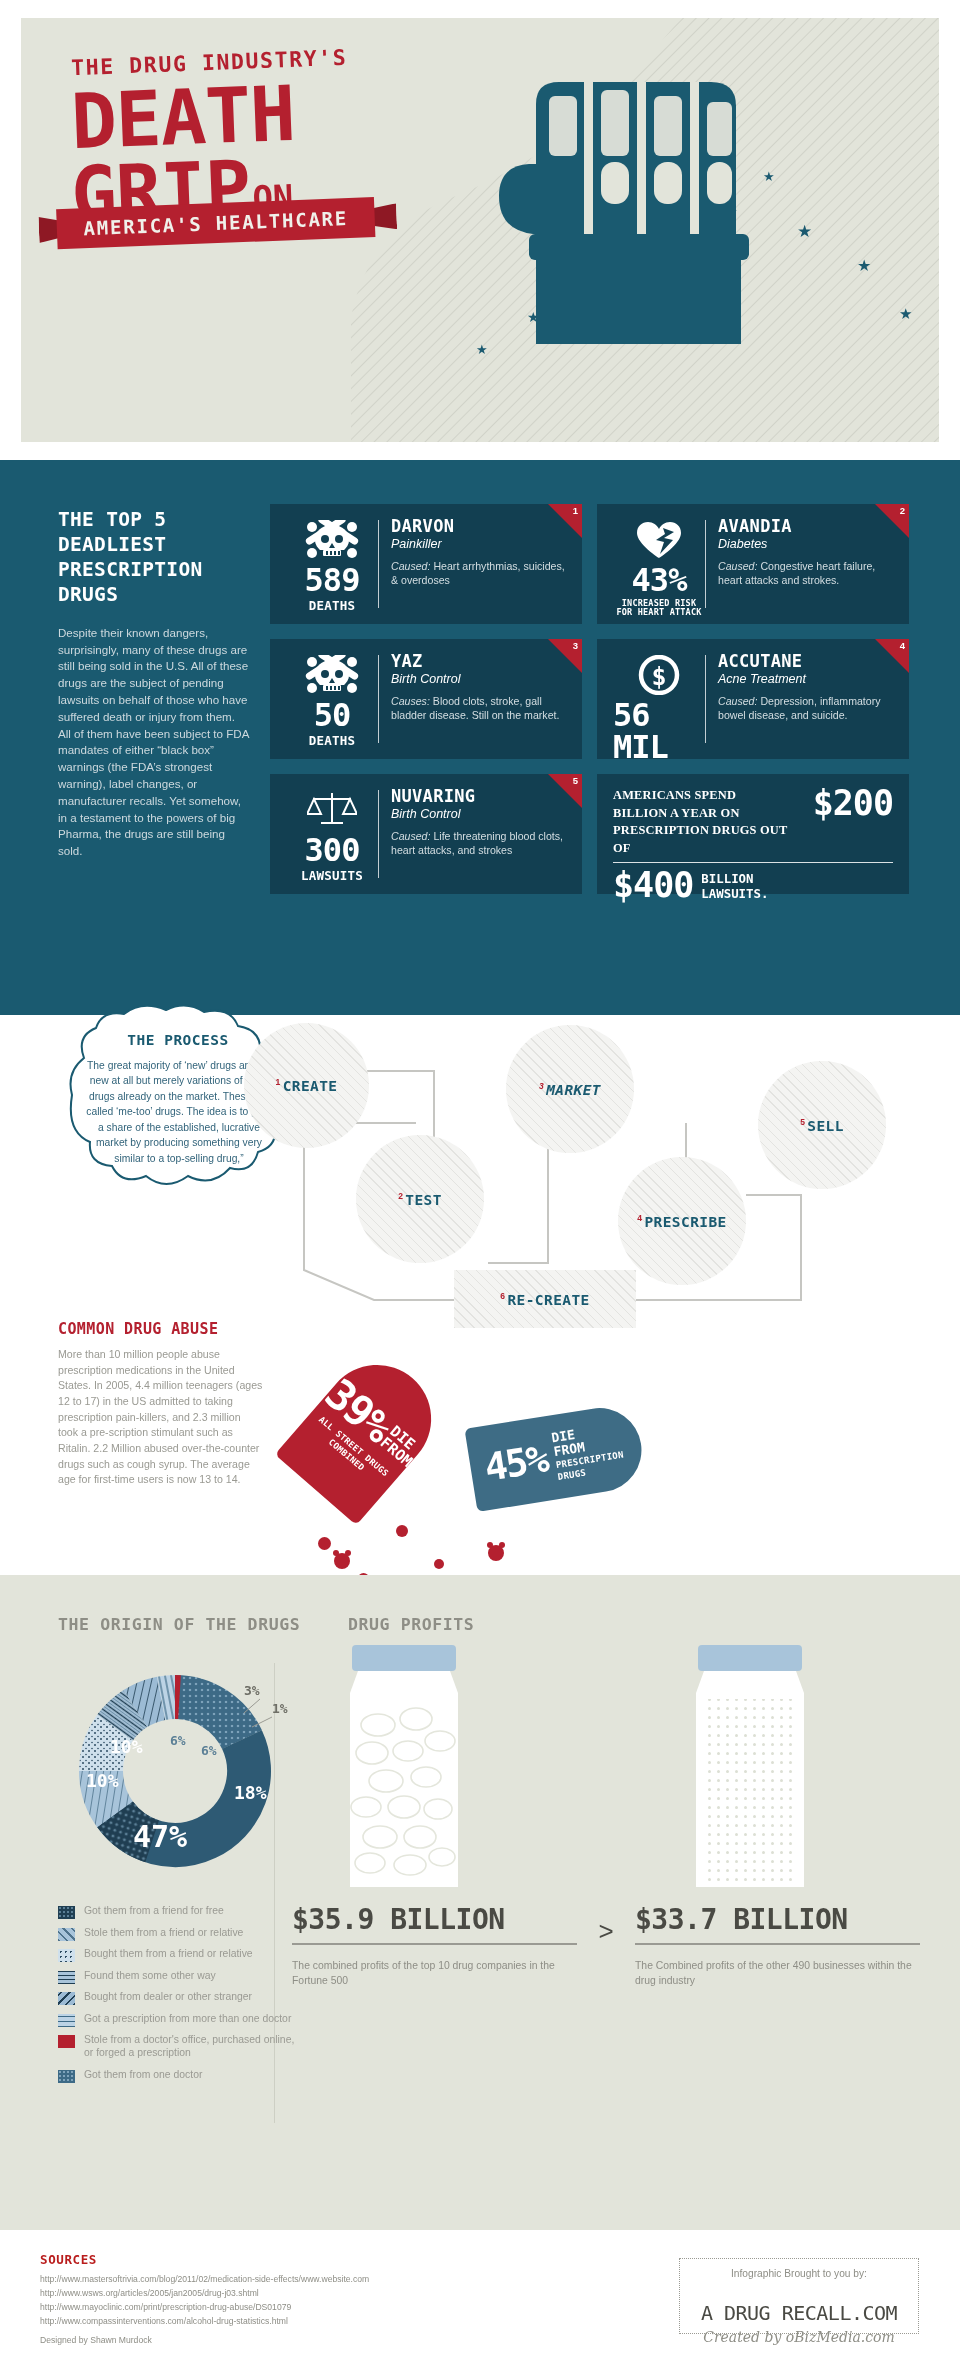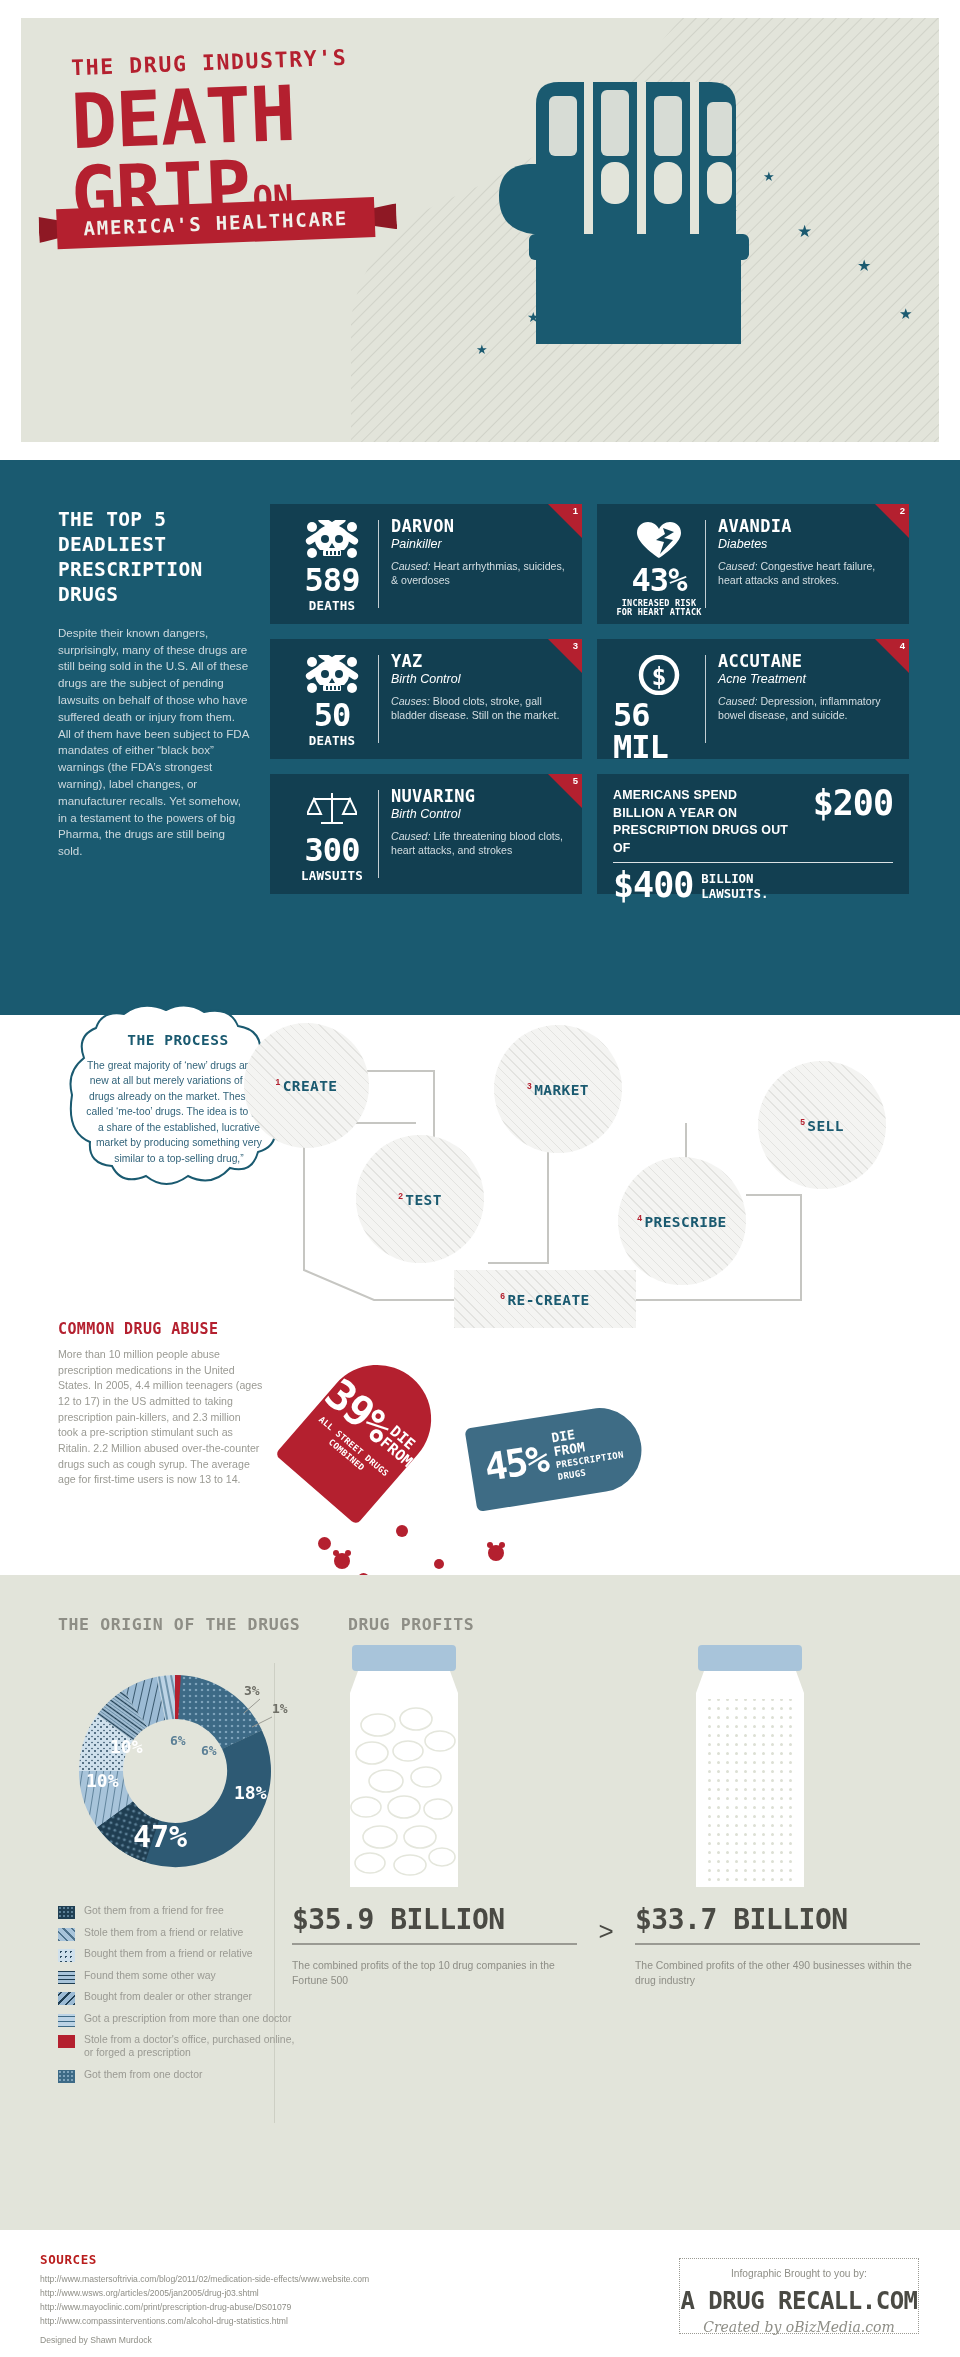--- a/index.html
+++ b/index.html
@@ -115,21 +115,21 @@
   .drug-type { font-size:12.5px; font-style:italic; color:#ffffff; margin-top:2px; }
   .drug-cause { font-size:10.6px; color:#d4dee2; line-height:1.32; margin-top:9px; }
   .drug-cause i { font-style:italic; }
   
   .spend-card {
     position:relative; width:312px; height:120px; background:#123f51;
     padding:13px 16px;
   }
   .spend-top { display:flex; align-items:flex-start; }
   .spend-lines {
-    font-family:Liberation Sans, sans-serif; font-weight:bold;
+    font-family:Liberation Serif, serif; font-weight:bold;
     font-size:12.4px; color:#ffffff; line-height:1.42; letter-spacing:0.2px;
   }
   .spend-200 {
     font-family:"DejaVu Sans Mono", monospace; font-weight:bold;
     font-size:35px; color:#ffffff; line-height:0.95; margin-left:8px; letter-spacing:-1px;
   }
   .spend-rule { height:1px; background:#ffffff; margin:5px 0 6px 0; opacity:.85; }
   .spend-bot { display:flex; align-items:center; gap:8px; }
   .spend-400 {
     font-family:"DejaVu Sans Mono", monospace; font-weight:bold;
@@ -249,22 +249,22 @@
     font-size:12.5px; color:#b91c1c; letter-spacing:0.6px;
   }
   .src-list { position:absolute; left:40px; top:43px; font-size:8.6px; color:#8e8e86; line-height:1.62; }
   .src-by { position:absolute; left:40px; top:105px; font-size:8.6px; color:#8e8e86; }
   .credit {
     position:absolute; left:679px; top:28px; width:240px; height:76px;
     border:1px dotted #9a9a93; text-align:center; padding-top:9px;
   }
   .credit-1 { font-size:10.2px; color:#8e8e86; }
   .credit-2 {
-    font-family:"DejaVu Sans Mono", monospace; font-weight:bold;
-    font-size:24px; color:#4a4a44; letter-spacing:-0.5px; margin-top:8px;
+    font-family:"DejaVu Sans Mono", monospace; font-weight:normal;
+    font-size:20px; color:#4a4a44; letter-spacing:-0.5px; margin-top:22px;
   }
   .credit-3 { font-size:14px; color:#8e8e86; font-style:italic; font-family:"DejaVu Serif", serif; margin-top:4px; }
 </style>
 </head>
 <body>
 
 <div class="hero">
   <div class="hero-inner">
 
     <svg width="918" height="424" style="position:absolute;left:0;top:0">
@@ -574,21 +574,21 @@
     <div class="node" style="left:18px;top:18px;width:125px;height:125px;">
       <div class="node-label">
         <sup class="node-num">1</sup><span>CREATE</span>
       </div>
     </div>
     <div class="node" style="left:130px;top:130px;width:128px;height:128px;">
       <div class="node-label">
         <sup class="node-num">2</sup><span>TEST</span>
       </div>
     </div>
-    <div class="node" style="left:268px;top:20px;width:128px;height:128px;">
+    <div class="node" style="left:280px;top:20px;width:128px;height:128px;font-style:italic;">
       <div class="node-label">
         <sup class="node-num">3</sup><span>MARKET</span>
       </div>
     </div>
     <div class="node" style="left:392px;top:152px;width:128px;height:128px;">
       <div class="node-label">
         <sup class="node-num">4</sup><span>PRESCRIBE</span>
       </div>
     </div>
     <div class="node" style="left:532px;top:56px;width:128px;height:128px;">

